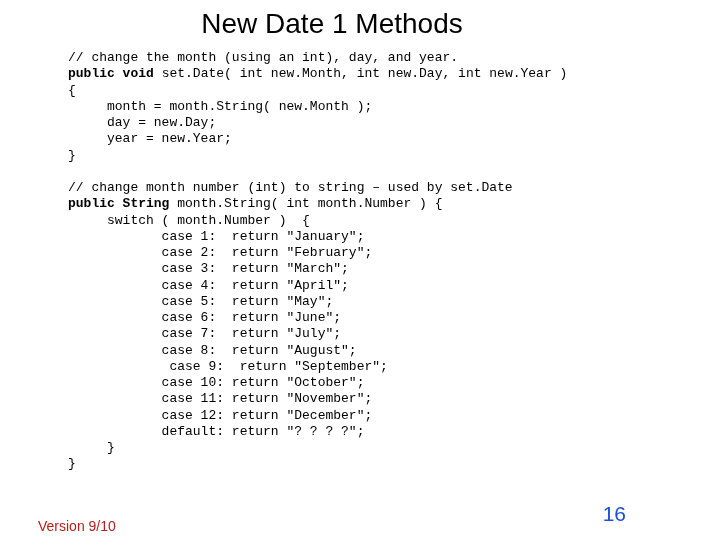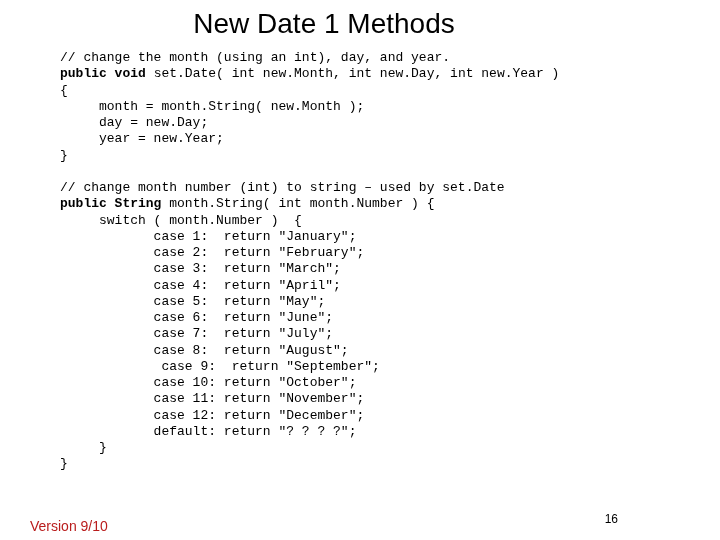--- a/index.html
+++ b/index.html
@@ -9,20 +9,21 @@
     height: 540px;
     background: #ffffff;
     font-family: Arial, Helvetica, sans-serif;
     overflow: hidden;
   }
   .slide {
     position: relative;
     width: 648px;
     height: 540px;
     box-sizing: border-box;
+    margin-left: 8px;
   }
   .title {
     text-align: center;
     font-size: 28px;
     font-weight: 400;
     padding-top: 8px;
     padding-bottom: 6px;
     color: #000;
   }
   .code {
@@ -41,22 +42,22 @@
     bottom: 6px;
     font-family: Arial, Helvetica, sans-serif;
     font-size: 14px;
     color: #b91c1c;
   }
   .footer-right {
     position: absolute;
     right: 30px;
     bottom: 14px;
     font-family: Arial, Helvetica, sans-serif;
-    font-size: 12px;
-    color: #000000;
+    font-size: 21px;
+    color: #1d4ed8;
   }
 </style>
 </head>
 <body>
 
 <div class="slide">
 
   <div class="title">New Date 1 Methods</div>
 
   <div class="code"><span>// change the month (using an int), day, and year.</span>

